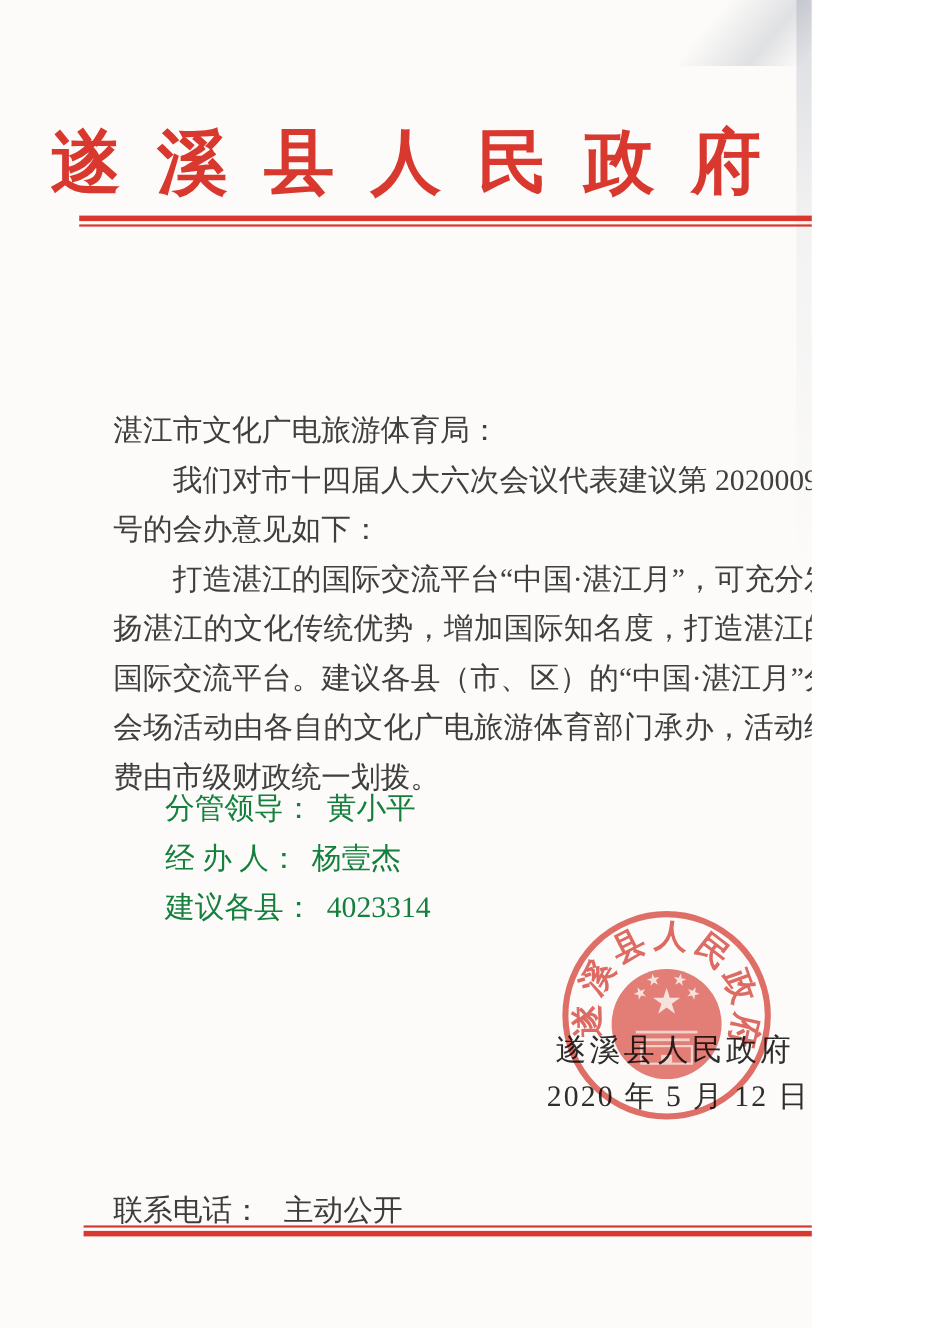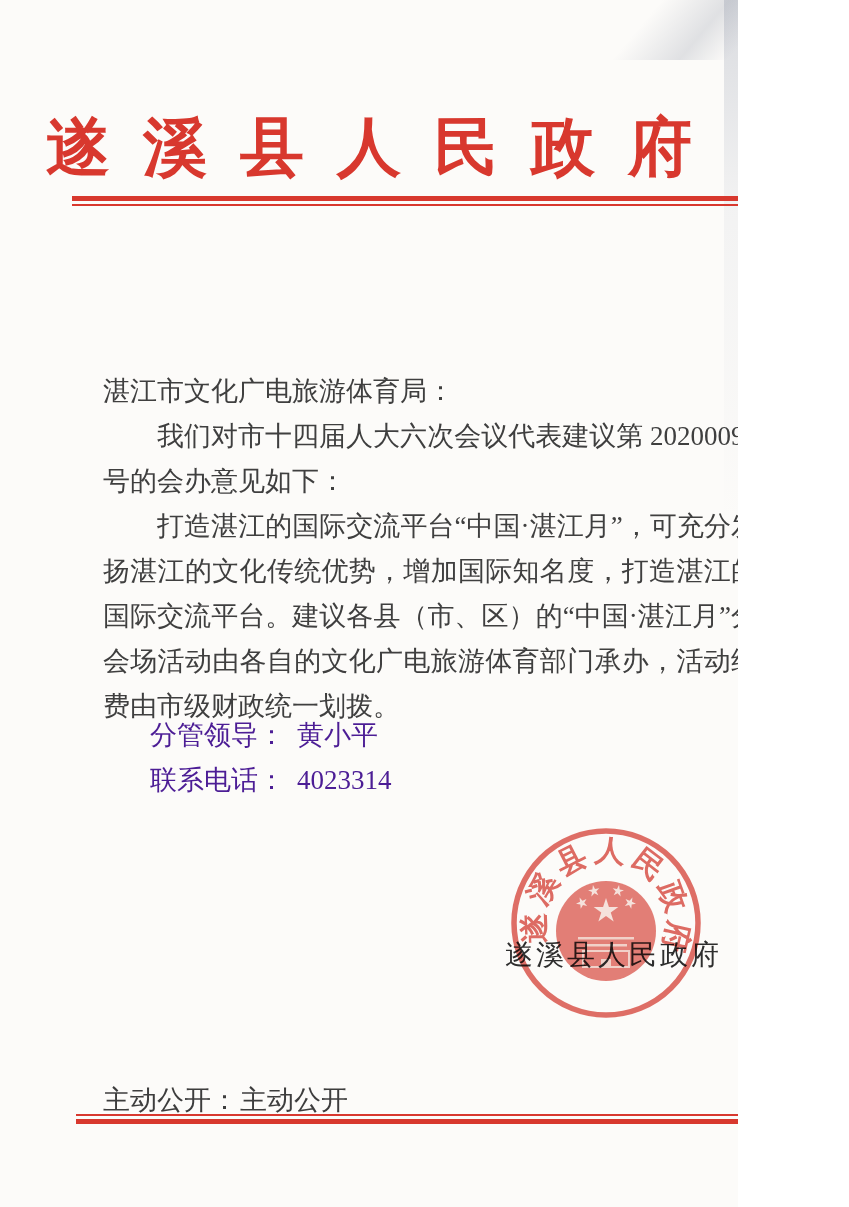--- a/index.html
+++ b/index.html
@@ -51,21 +51,21 @@
     position:absolute; top:369px; left:103px; width:655px;
     color:#3f3f3f;
     font-size:27px; line-height:45px;
     text-align:justify;
   }
   .body-text p.indent { text-indent:2em; }
 
   
   .contacts {
     position:absolute; top:713px; left:150px;
-    color:#4c1d95; font-size:27px; line-height:45px;
+    color:#15803d; font-size:27px; line-height:45px;
   }
   .contact-row .contact-value { margin-left:12px; }
 
   
   .sig-org {
     position:absolute; top:936px; left:505px;
     color:#2e2e2e; font-size:28px; letter-spacing:3px; white-space:nowrap;
   }
   .sig-date {
     position:absolute; top:978px; left:497px;
@@ -77,21 +77,21 @@
     position:absolute; top:823px; left:506px; width:200px; height:200px;
     mix-blend-mode:multiply; opacity:.88;
     pointer-events:none;
   }
 
   
   .footer-text {
     position:absolute; top:1082px; left:103px;
     color:#3d3d3d; font-size:27px; white-space:nowrap;
   }
-  .footer-text .footer-value { margin-left:2px; }
+  .footer-text .footer-value { margin-left:20px; }
   .foot-rule { position:absolute; top:1114px; left:76px; width:700px; }
   .foot-rule .thin  { height:2px; background:#d8382e; }
   .foot-rule .gap   { height:3px; }
   .foot-rule .thick { height:5px; background:#d8382e; }
 </style>
 </head>
 <body>
 
 <div class="page">
   <div class="edge-shade"></div>
@@ -110,25 +110,29 @@
     <p>湛江市文化广电旅游体育局：</p>
     <p class="indent">我们对市十四届人大六次会议代表建议第 20200095 号的会办意见如下：</p>
     <p class="indent">打造湛江的国际交流平台“中国·湛江月”，可充分发扬湛江的文化传统优势，增加国际知名度，打造湛江的国际交流平台。建议各县（市、区）的“中国·湛江月”分会场活动由各自的文化广电旅游体育部门承办，活动经费由市级财政统一划拨。</p>
   </div>
 
   <div class="contacts">
     <div class="contact-row">
       <span class="contact-label">分管领导：</span><span class="contact-value">黄小平</span>
     </div>
     <div class="contact-row">
-      <span class="contact-label">联系电话：</span><span class="contact-value">4023314</span>
+      <span class="contact-label">经 办 人：</span><span class="contact-value">杨壹杰</span>
+    </div>
+    <div class="contact-row">
+      <span class="contact-label">建议各县：</span><span class="contact-value">4023314</span>
     </div>
   </div>
 
   <div class="sig-org">遂溪县人民政府</div>
+  <div class="sig-date">2020 年 5 月 12 日</div>
 
   <div class="seal">
     <svg width="200" height="200" viewBox="0 0 200 200">
       <defs>
         <polygon id="star5" points="0,-1 0.2245,-0.309 0.951,-0.309 0.3633,0.118 0.5878,0.809 0,0.382 -0.5878,0.809 -0.3633,0.118 -0.951,-0.309 -0.2245,-0.309"></polygon>
         <path id="seal-arc" d="M 41.7,121.2 A 62,62 0 1 1 158.3,121.2" fill="none"></path>
       </defs>
       <circle cx="100" cy="100" r="92" fill="none" stroke="#d94a40" stroke-width="5.5" opacity="0.9"></circle>
       <text font-size="30" font-weight="bold" fill="#d94a40" letter-spacing="5" opacity="0.92" font-family="Liberation Serif, serif">
         <textPath href="#seal-arc" startOffset="2">遂溪县人民政府</textPath>
@@ -142,21 +146,21 @@
         <use href="#star5" transform="translate(124,80) scale(6) rotate(24)" fill="#f8e3de"></use>
         <rect x="72" y="114" width="56" height="2.5" fill="#f3cfc8"></rect>
         <rect x="79" y="121" width="42" height="2.5" fill="#f3cfc8"></rect>
         <rect x="77" y="128" width="46" height="16" fill="none" stroke="#f3cfc8" stroke-width="2"></rect>
         <rect x="95" y="136" width="10" height="8" fill="#f3cfc8"></rect>
       </g>
     </svg>
   </div>
 
   <div class="footer-text">
-    <span>主动公开：</span><span class="footer-value">主动公开</span>
+    <span>联系电话：</span><span class="footer-value">主动公开</span>
   </div>
 
   <div class="foot-rule">
     <div class="thin"></div>
     <div class="gap"></div>
     <div class="thick"></div>
   </div>
 </div>
 
 </body></html>

